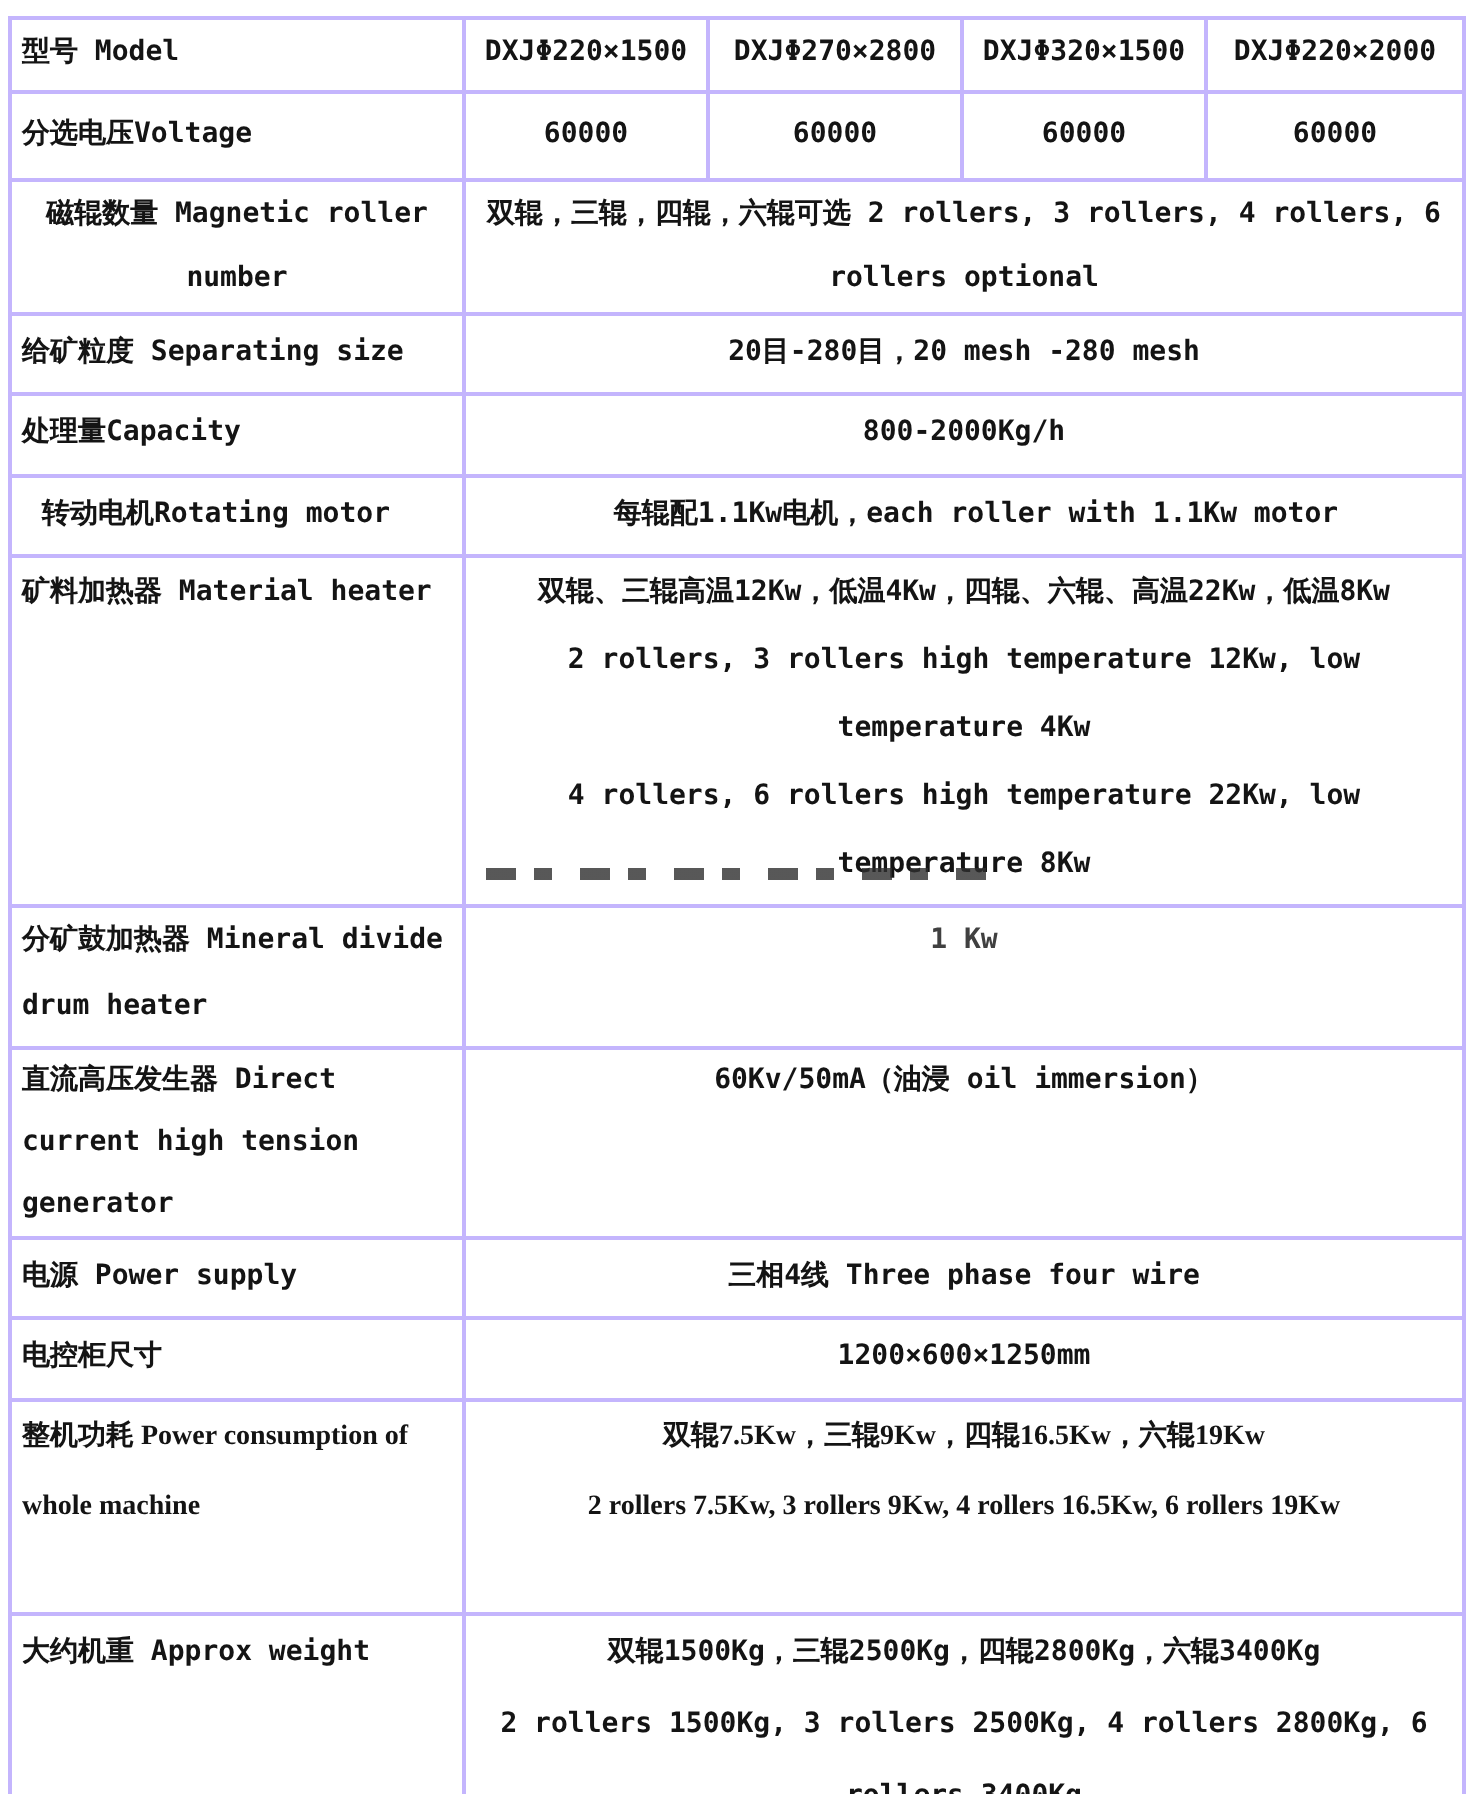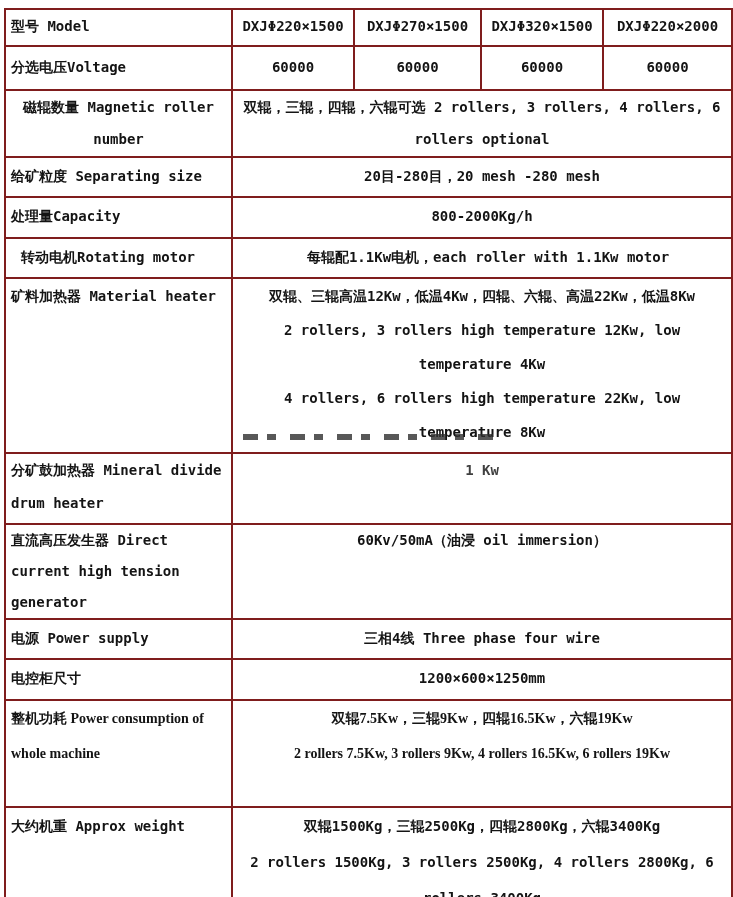--- a/index.html
+++ b/index.html
@@ -7,21 +7,21 @@
     position:relative;width:733px;height:897px;background:#ffffff;
     font-family:"DejaVu Sans Mono","Liberation Mono",monospace;
     font-weight:700;color:#141414;overflow:hidden;
   }
   table.spec{
     position:absolute;left:4px;top:8px;width:727px;
     border-collapse:collapse;table-layout:fixed;
     border:2px solid #000000;
   }
   td{
-    border:2px solid #7f1d1d;vertical-align:top;
+    border:2px solid #c4b5fd;vertical-align:top;
     font-size:14px;overflow:hidden;padding:0;
   }
   td.label{text-align:left;padding:0 5px;}
   td.val{text-align:center;padding:0 3px;}
   td.muted{color:#404040;}
   
   .r0 td{height:35px;line-height:33px;}
   .r1 td{height:42px;line-height:40px;}
   .r2 td{height:65px;line-height:32px;text-align:center;}
   .r3 td{height:38px;line-height:36px;}
@@ -54,21 +54,21 @@
         <col style="width:122px">
         <col style="width:127px">
         <col style="width:122px">
         <col style="width:129px">
     </colgroup>
 
     <tbody>
         <tr class="r0">
       <td class="label">型号 Model</td>
       <td class="val">DXJΦ220×1500</td>
-      <td class="val">DXJΦ270×1500</td>
+      <td class="val">DXJΦ270×2800</td>
       <td class="val">DXJΦ320×1500</td>
       <td class="val">DXJΦ220×2000</td>
     </tr>
 
     <tr class="r1">
       <td class="label">分选电压Voltage</td>
       <td class="val">60000</td>
       <td class="val">60000</td>
       <td class="val">60000</td>
       <td class="val">60000</td>

